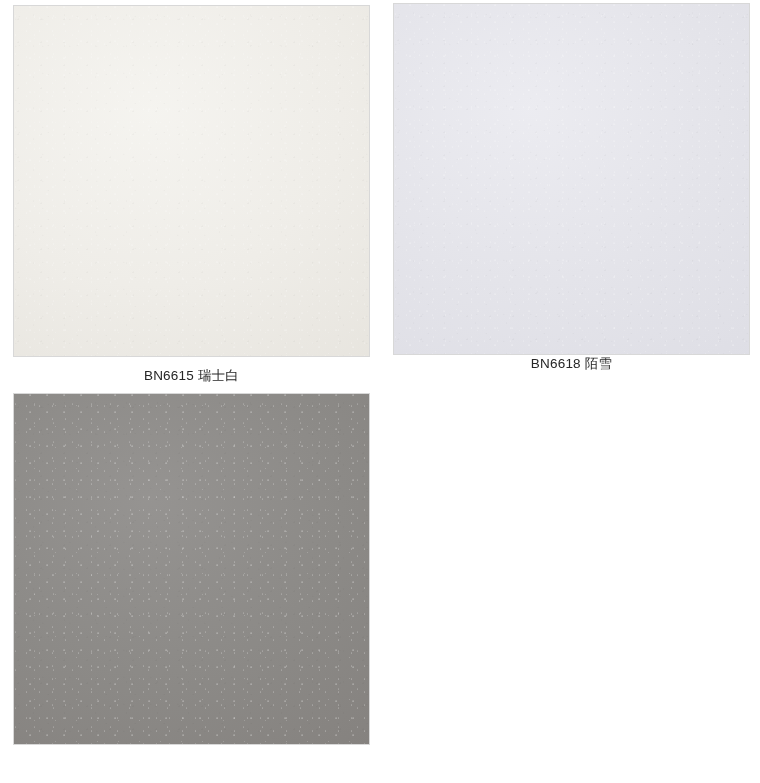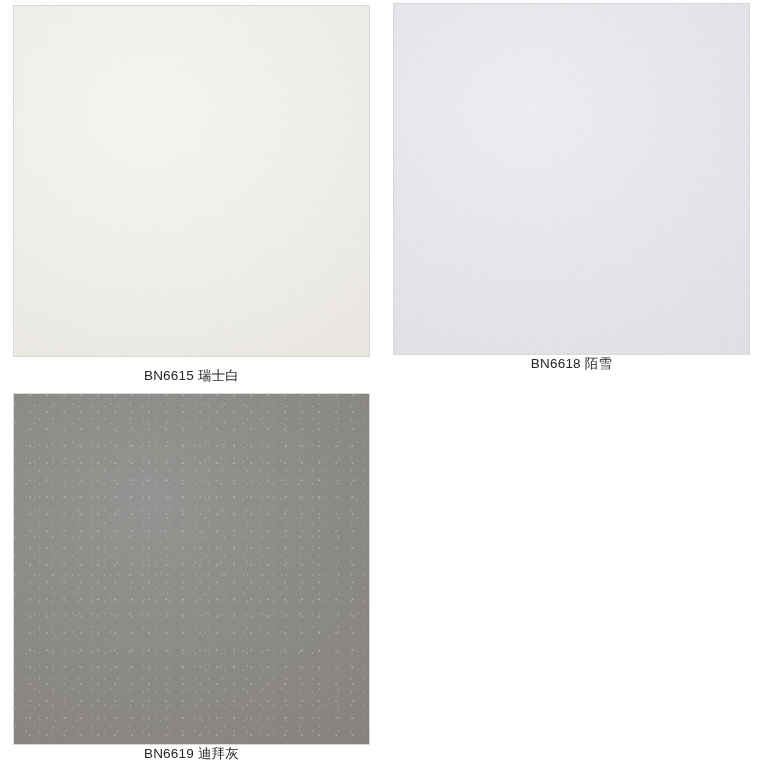--- a/index.html
+++ b/index.html
@@ -118,16 +118,15 @@
     </div>
     <div class="caption">BN6618 陌雪</div>
   </div>
 
   <div class="swatch-cell col-right row-bottom">
     <div class="tile" style="border-color: rgb(216, 216, 216);">
       <div class="fill" style="background: rgb(140, 138, 135);"></div>
       <div class="sheen" style="background: radial-gradient(120% 110% at 38% 30%, rgb(151, 149, 147) 0%, rgb(140, 138, 135) 45%, rgb(128, 124, 121) 100%); opacity: 0.85;"></div>
       <div class="grain"></div>
     </div>
-    <div class="caption">BN6619 迪拜灰</div>
   </div>
 
 </div>
 
 </body></html>

